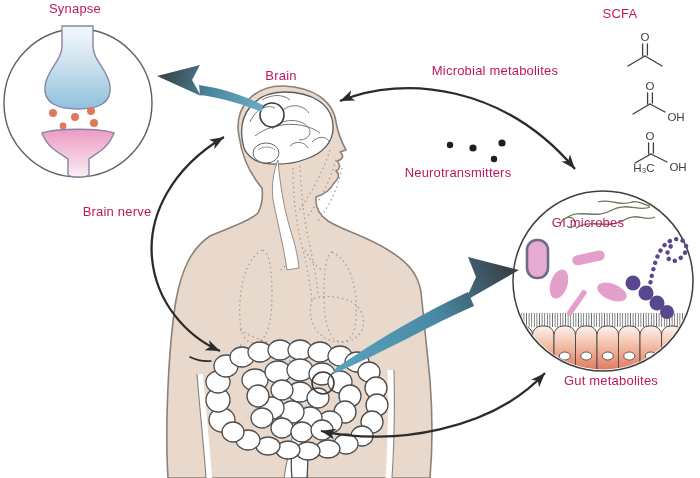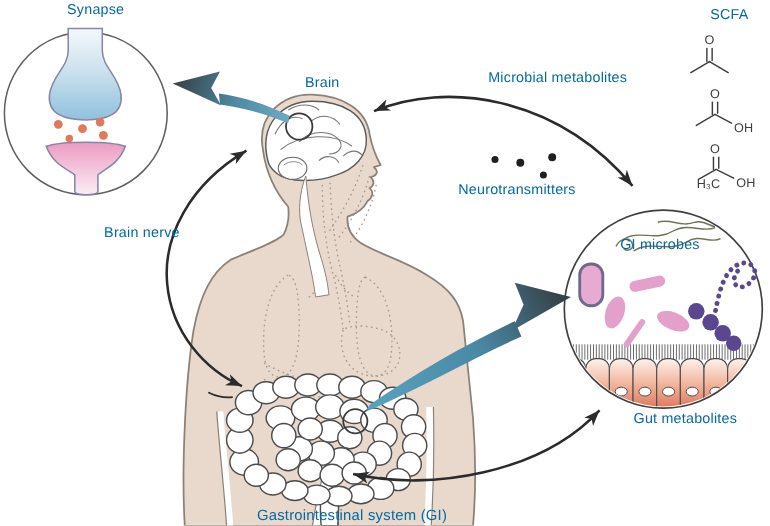--- a/index.html
+++ b/index.html
@@ -3,21 +3,21 @@
 <meta charset="utf-8">
 <style>
   html,body{margin:0;padding:0;background:#fff;}
   #stage{
     position:relative;width:700px;height:478px;background:#ffffff;overflow:hidden;
     font-family:"Liberation Sans", sans-serif;
   }
   #stage svg{position:absolute;left:0;top:0;}
   .lbl{
     position:absolute;transform:translate(-50%,-50%);
-    white-space:nowrap;font-size:13px;color:#0369a1;letter-spacing:.2px;margin-left:12px;
+    white-space:nowrap;font-size:13px;color:#be185d;letter-spacing:.2px;
   }
   .lbl.big{font-size:13.5px;}
   .atom{
     position:absolute;transform:translate(-50%,-50%);
     white-space:nowrap;font-size:11.5px;color:#3d3d3d;
   }
 </style>
 </head>
 <body>
 
@@ -268,27 +268,26 @@
     <path d="M157,76 L200,65 L192,80 L201,96 Z"></path>
   </g>
   <g fill="url(#tealGrad2)">
     <path d="M336,368 C380,338 425,312 468,292 L474,306 C430,325 385,352 333,374 Z"></path>
     <path d="M519,270 L468,257 L476,277 L465,301 Z"></path>
   </g>
 </svg>
 
 <div class="lbl" style="left:75px;top:8px">Synapse</div>
 <div class="lbl" style="left:281px;top:75px">Brain</div>
-<div class="lbl" style="left:651px;top:13px">SCFA</div>
+<div class="lbl" style="left:620px;top:13px">SCFA</div>
 <div class="lbl" style="left:458px;top:172px">Neurotransmitters</div>
 <div class="lbl" style="left:495px;top:70px">Microbial metabolites</div>
 <div class="lbl" style="left:117px;top:211px">Brain nerve</div>
 <div class="lbl" style="left:588px;top:222px">GI microbes</div>
 <div class="lbl" style="left:611px;top:380px">Gut metabolites</div>
-<div class="lbl big" style="left:308px;top:468px">Gastrointestinal system (GI)</div>
 
 <div class="atom" style="left:645px;top:37px">O</div>
 <div class="atom" style="left:650px;top:86px">O</div>
 <div class="atom" style="left:676px;top:117px">OH</div>
 <div class="atom" style="left:650px;top:136px">O</div>
 <div class="atom" style="left:644px;top:168px">H₃C</div>
 <div class="atom" style="left:678px;top:167px">OH</div>
 
 </div>
 

